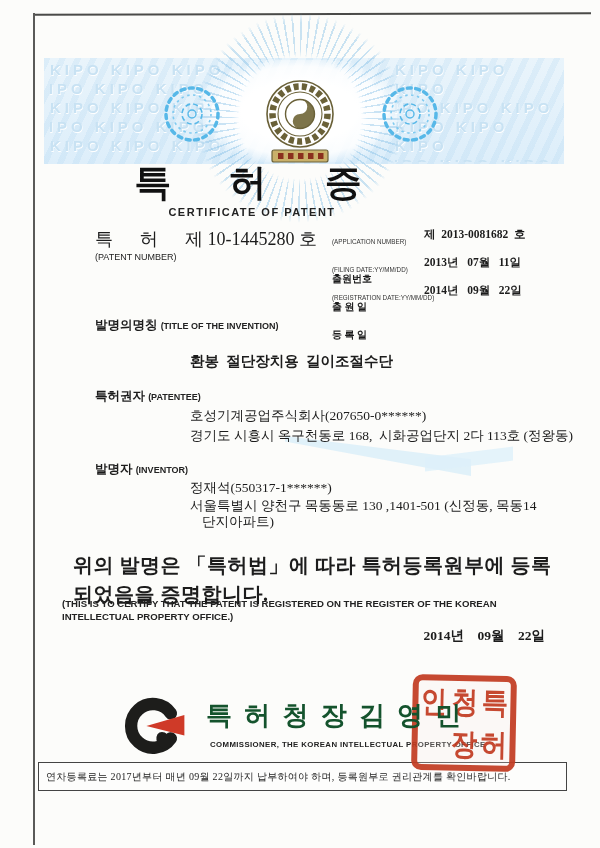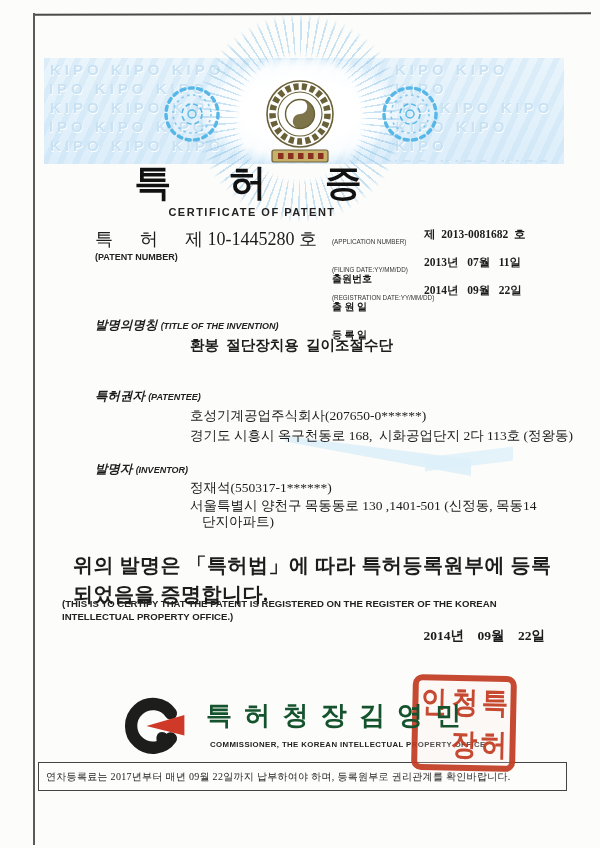--- a/index.html
+++ b/index.html
@@ -30,30 +30,30 @@
   .rosette{width:64px;height:64px;z-index:3;}
   .emblem{left:257px;top:74px;width:86px;height:92px;z-index:4;}
   
   .title{left:0;top:158px;width:496px;text-align:center;font-size:37px;font-weight:bold;
          letter-spacing:24px;text-indent:24px;z-index:5;
          font-family:"Liberation Sans","DejaVu Sans",sans-serif;color:#111;}
   .subtitle{left:0;top:206px;width:504px;text-align:center;font-size:11px;font-weight:bold;
          letter-spacing:1.5px;font-family:"Liberation Sans","DejaVu Sans",sans-serif;color:#222;z-index:5;}
   
   .pn{left:95px;top:227px;font-size:18px;font-weight:normal;}
-  .pn-en{left:95px;top:252px;font-size:9px;font-weight:bold;font-family:"Liberation Sans",sans-serif;color:#222;}
+  .pn-en{left:95px;top:252px;font-size:9px;font-weight:normal;font-family:"Liberation Sans",sans-serif;color:#222;}
   
   .mlabel{left:332px;font-size:10px;font-weight:bold;margin-top:46px;}
   .msub{left:332px;font-size:6.3px;font-family:"Liberation Sans",sans-serif;color:#333;}
   .mval{left:424px;font-size:11.5px;font-weight:bold;}
   
-  .slabel{font-size:12.5px;font-weight:bold;font-style:italic;}
+  .slabel{font-size:12.5px;font-weight:bold;}
   .slabel .en{font-size:9px;font-weight:bold;font-family:"Liberation Sans",sans-serif;color:#222;}
   .sval{font-size:13.5px;}
-  .b{font-weight:bold;}
+  .b{font-weight:bold;margin-top:16px;}
   
   .stmt{left:73px;top:551px;width:490px;font-size:20px;font-weight:bold;line-height:29px;letter-spacing:.5px;}
   .stmt-en{left:62px;top:597px;width:478px;font-size:9.6px;font-weight:bold;line-height:13px;
            font-family:"Liberation Sans",sans-serif;color:#222;}
   .date{left:0;top:627px;width:545px;text-align:right;font-size:13.5px;font-weight:bold;}
   
   .logo{left:112px;top:686px;width:82px;height:76px;z-index:3;}
   .cname{left:206px;top:698px;font-size:26px;font-weight:bold;letter-spacing:3px;word-spacing:-1px;z-index:7;
          font-family:"Liberation Sans","DejaVu Sans",sans-serif;color:#14532d;}
   .ctitle{left:210px;top:740px;font-size:7.8px;font-weight:bold;letter-spacing:.4px;z-index:2;

